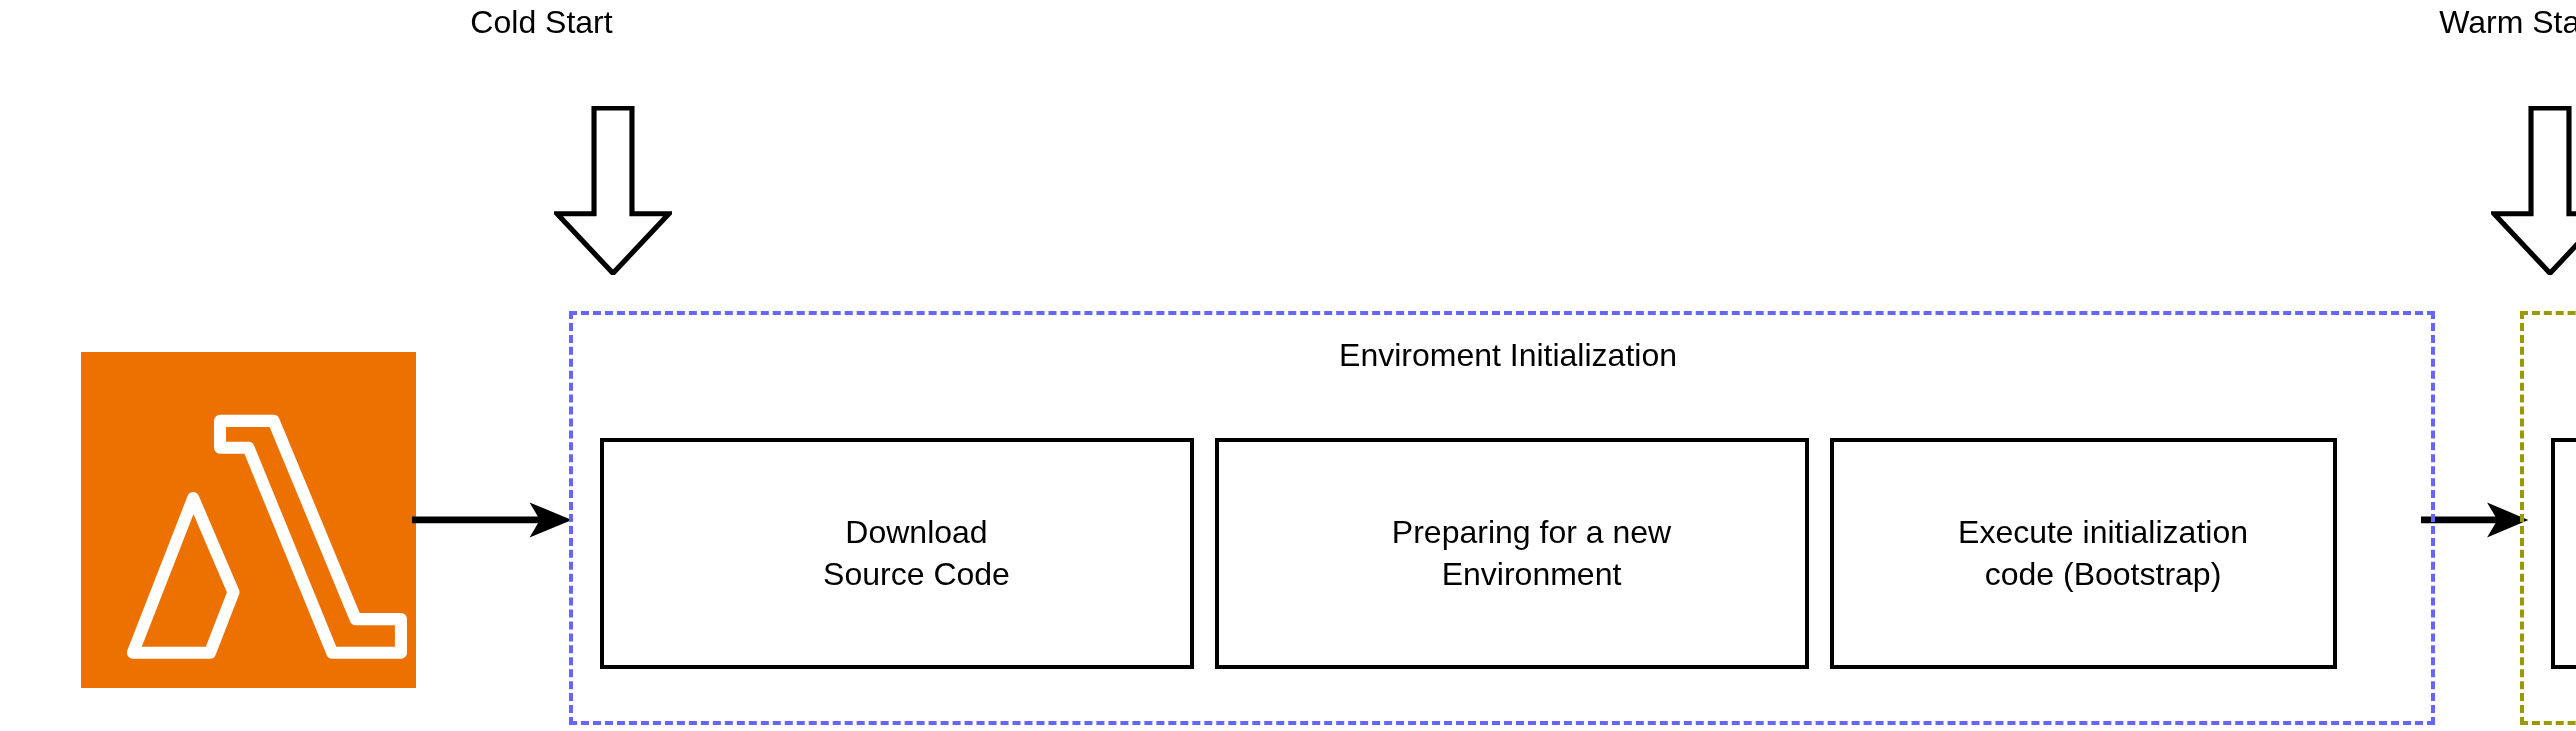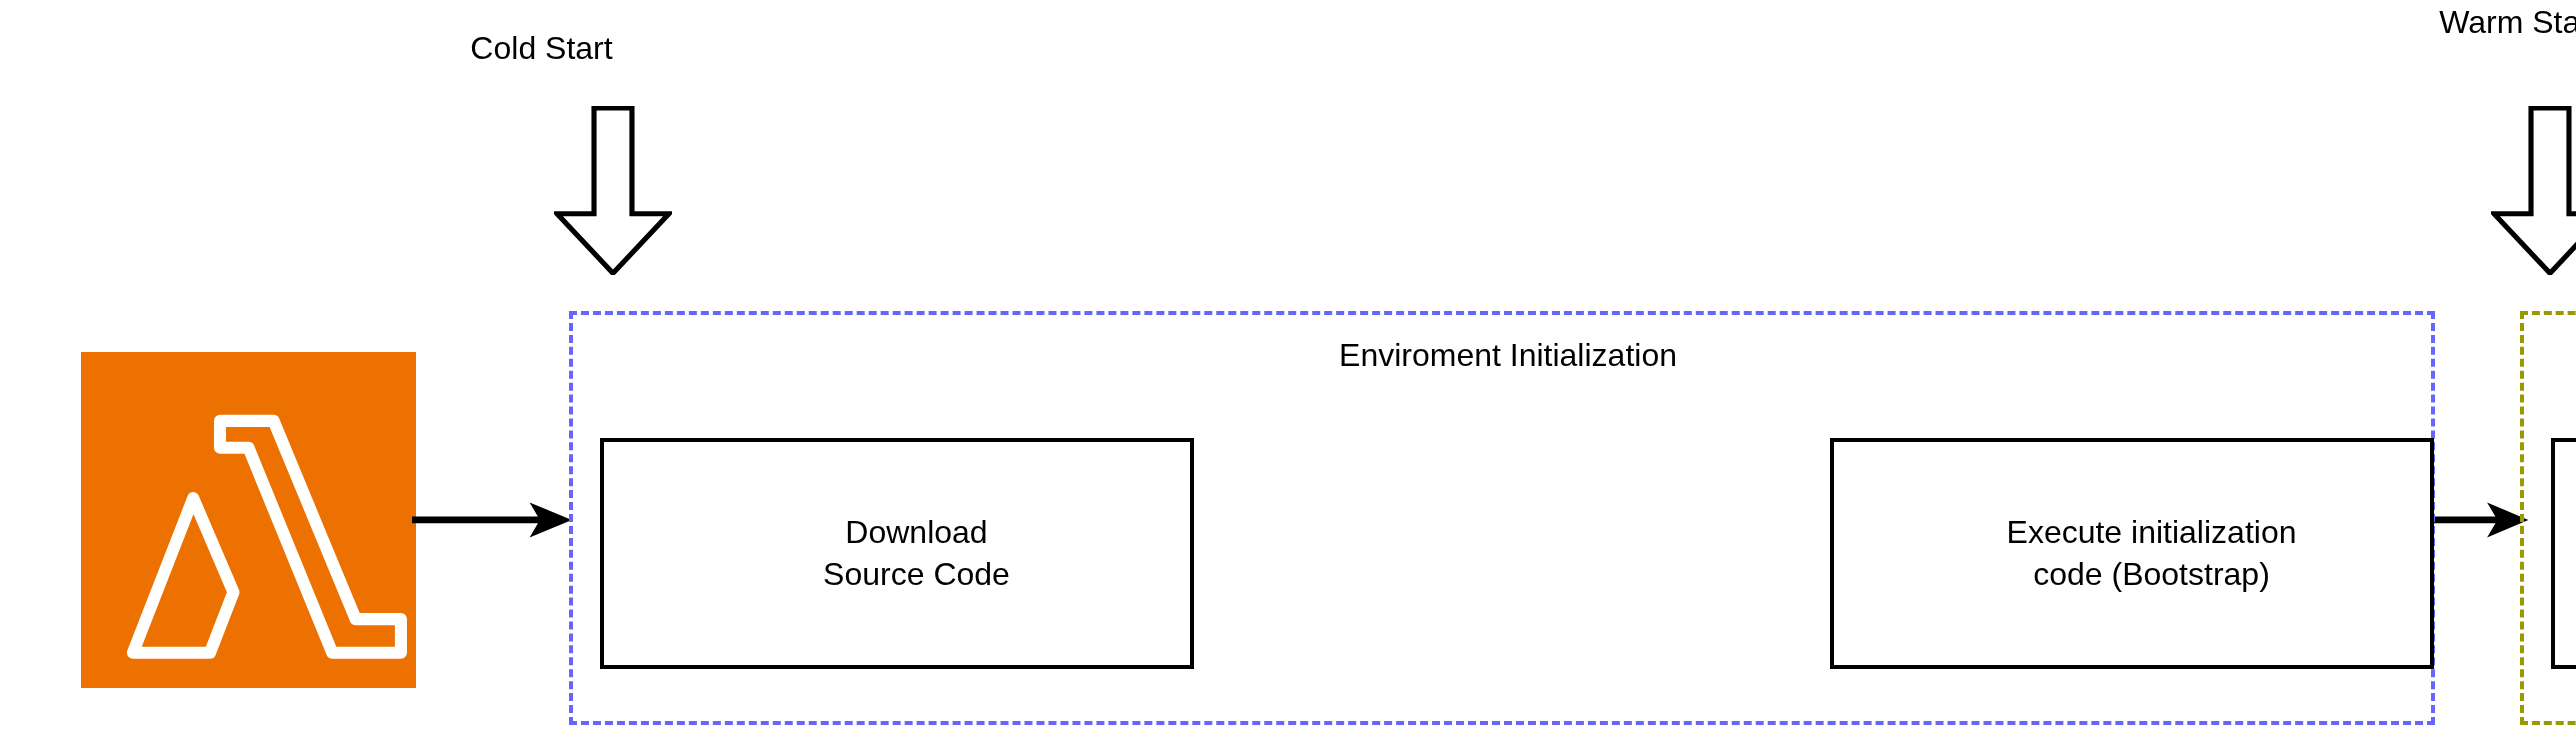--- a/index.html
+++ b/index.html
@@ -20,21 +20,21 @@
 
   
   .top-label {
     position: absolute;
     font-size: 32px;
     line-height: 1;
     color: #000000;
     white-space: nowrap;
     text-align: center;
   }
-  #cold-start-label { left: 361px; top: 6.2px; width: 361px; margin-top: 26px; }
+  #cold-start-label { left: 361px; top: 6.2px; width: 361px; }
   #warm-start-label { left: 2339px; top: 6.2px; width: 361px; }
 
   
   .block-arrow {
     position: absolute;
     width: 118px;
     height: 170px;
   }
   #cold-start-arrow { left: 554px; top: 106px; }
   #warm-start-arrow { left: 2491px; top: 106px; }
@@ -103,21 +103,21 @@
     padding-left: 39px;
   }
   .step-label {
     font-size: 32px;
     line-height: 1.30;
     color: #000000;
     white-space: pre-line;
   }
   #step-download    { left: 600px; top: 438px; width: 594px; height: 231px; }
   #step-preparing   { left: 1215px; top: 438px; width: 594px; height: 231px; }
-  #step-bootstrap   { left: 1830px; top: 438px; width: 604px; height: 231px; }
+  #step-bootstrap   { left: 1830px; top: 438px; width: 507px; height: 231px; }
   #step-handler     { left: 2551px; top: 438px; width: 581px; height: 231px; }
 </style>
 </head>
 <body>
 
 <div id="canvas">
 
   <div class="top-label" id="cold-start-label">Cold Start</div>
 
   <div class="top-label" id="warm-start-label">Warm Start</div>
@@ -161,20 +161,24 @@
 
   <div class="group-box" id="invoke-group">
     <div class="group-title">Invoke</div>
   </div>
 
   <div class="step-box" id="step-download">
     <span class="step-label">Download
 Source Code</span>
   </div>
 
+  <div class="step-box" id="step-preparing">
+    <span class="step-label">Preparing for a new
+Environment</span>
+  </div>
 
   <div class="step-box" id="step-bootstrap">
     <span class="step-label">Execute initialization
 code (Bootstrap)</span>
   </div>
 
   <div class="step-box" id="step-handler">
     
   </div>
 

